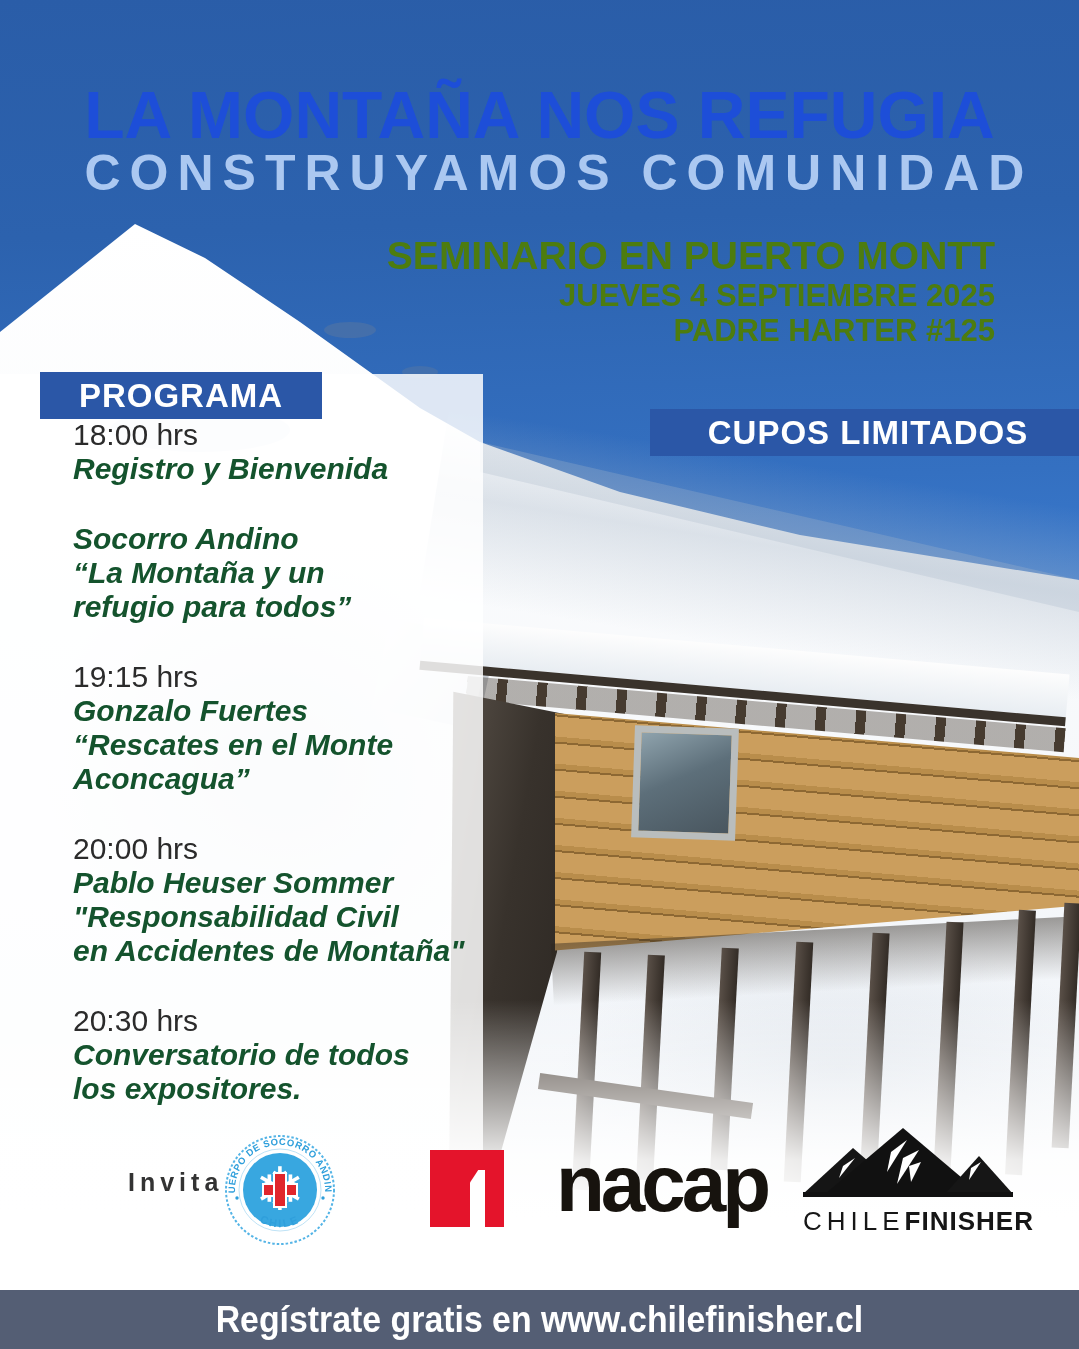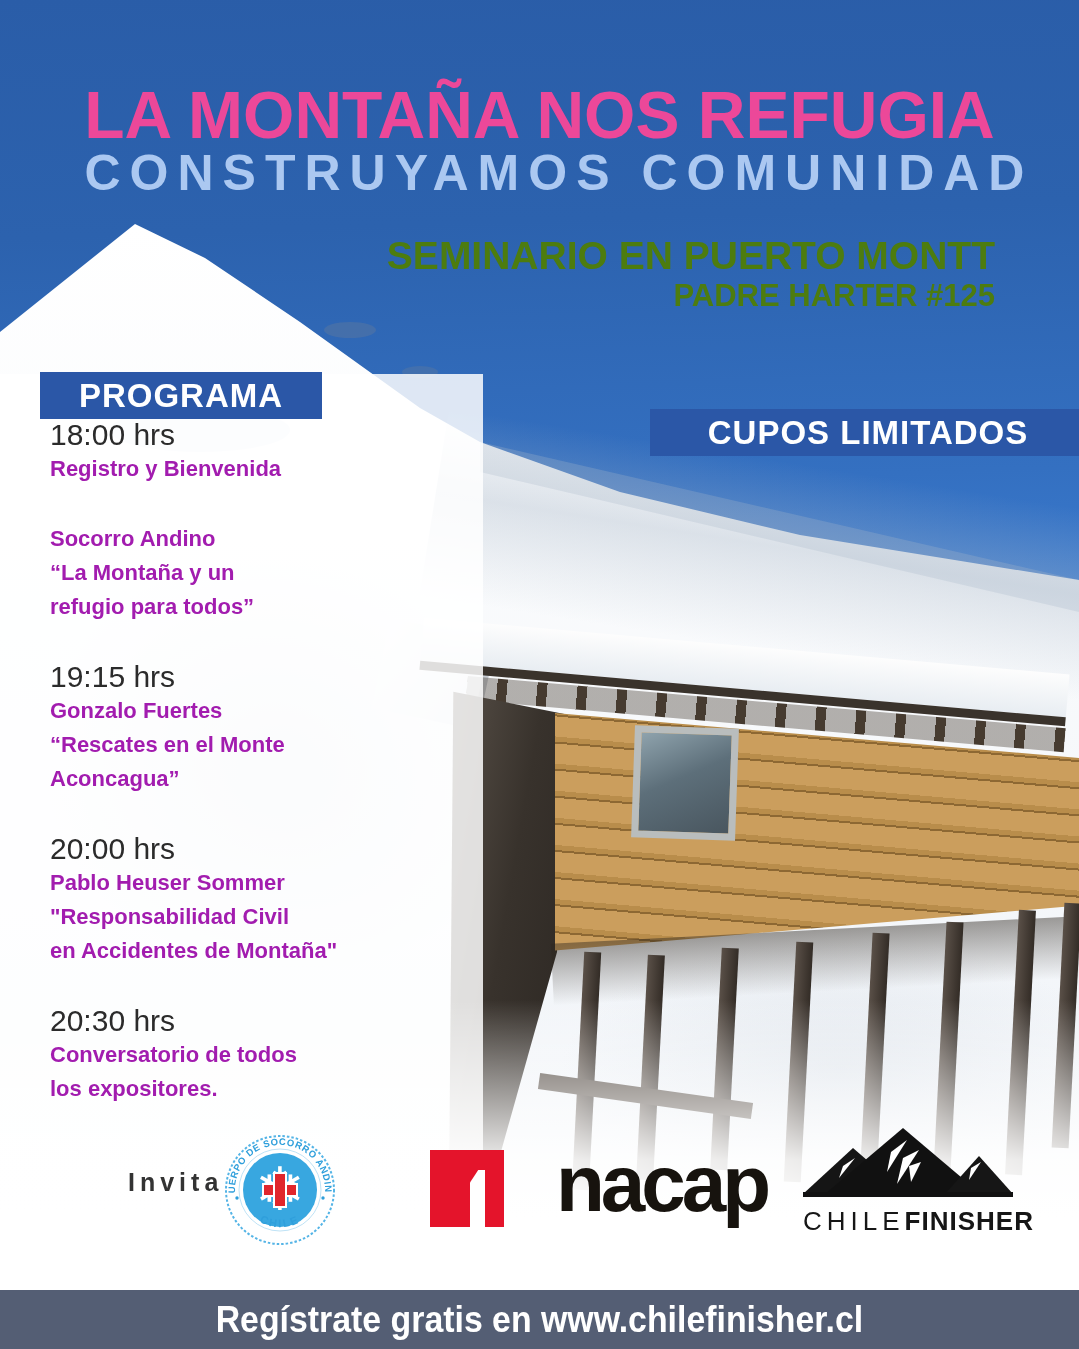--- a/index.html
+++ b/index.html
@@ -51,38 +51,38 @@
   .beam { position:absolute; left:538px; top:1088px; width:215px; height:16px;
           transform:rotate(8deg); background:#4f463e; }
 
   .bottom-fade { position:absolute; left:0; top:1000px; width:1079px; height:290px;
                  background:linear-gradient(180deg,rgba(255,255,255,0) 0%,rgba(255,255,255,.9) 55%,#ffffff 75%); }
   .program-overlay { position:absolute; left:0; top:374px; width:483px; height:906px;
                      background:rgba(255,255,255,.84); }
 
   
   .title { position:absolute; left:0; top:82px; width:1079px; text-align:center;
-           font-size:66px; font-weight:800; color:#ec4899; letter-spacing:0; line-height:1; }
+           font-size:66px; font-weight:800; color:#1d4ed8; letter-spacing:0; line-height:1; }
   .subtitle { position:absolute; left:0; top:148px; width:1079px; text-align:center;
               font-size:50px; font-weight:800; color:#abc8f1; letter-spacing:9px; line-height:1;padding-left:39px; }
   .event-block { position:absolute; right:84px; top:234px; text-align:right; color:#4d7c0f; }
   .event-heading { font-size:39px; font-weight:800; line-height:44px; }
   .event-line { font-size:31px; font-weight:700; line-height:35px; }
 
   
   .badge { position:absolute; background:#2b57a7; color:#ffffff; font-weight:800;
            font-size:33px; letter-spacing:1px; display:flex; align-items:center; justify-content:center; }
   .badge-programa { left:40px; top:372px; width:282px; height:47px; }
   .badge-cupos { left:650px; top:409px; width:436px; height:47px; }
 
   
   .schedule { position:absolute; left:50px; top:418px; width:440px; color:#1c1c1c; }
-  .sch-item { margin-bottom:36px; }
+  .sch-item { margin-bottom:36px;margin-left:23px; }
   .sch-time { font-size:30px; font-weight:400; line-height:34px; color:#2b2b2b; }
-  .sch-line { font-size:22px; font-weight:700; line-height:34px; color:#a21caf; }
+  .sch-line { font-size:30px; font-weight:700; line-height:34px; color:#14532d;font-style:italic; }
 
   
   .invita { position:absolute; left:128px; top:1168px; font-size:25px; font-weight:700;
             letter-spacing:5px; color:#333333; }
   .socorro { position:absolute; left:224px; top:1134px; width:112px; height:112px; }
   .socorro .flake { position:absolute; left:0; top:0; width:112px; height:112px;
                     display:flex; align-items:center; justify-content:center;
                     font-size:60px; color:#ffffff; line-height:1; }
   .cross { position:absolute; left:50%; top:50%; transform:translate(-50%,-50%); width:36px; height:36px; }
   .cross div { position:absolute; background:#e0262c; border:2px solid #ffffff; }
@@ -151,20 +151,21 @@
 
     <div class="program-overlay"></div>
     <div class="bottom-fade"></div>
   </div>
 
   <div class="title">LA MONTAÑA NOS REFUGIA</div>
   <div class="subtitle">CONSTRUYAMOS COMUNIDAD</div>
 
   <div class="event-block">
     <div class="event-heading">SEMINARIO EN PUERTO MONTT</div>
+    <div class="event-line">JUEVES 4 SEPTIEMBRE 2025</div>
     <div class="event-line">PADRE HARTER #125</div>
   </div>
 
   <div class="badge badge-programa">PROGRAMA</div>
   <div class="badge badge-cupos">CUPOS LIMITADOS</div>
 
   <div class="schedule">
     <div class="sch-item">
       <div class="sch-time">18:00 hrs</div>
       <div class="sch-line">Registro y Bienvenida</div>

